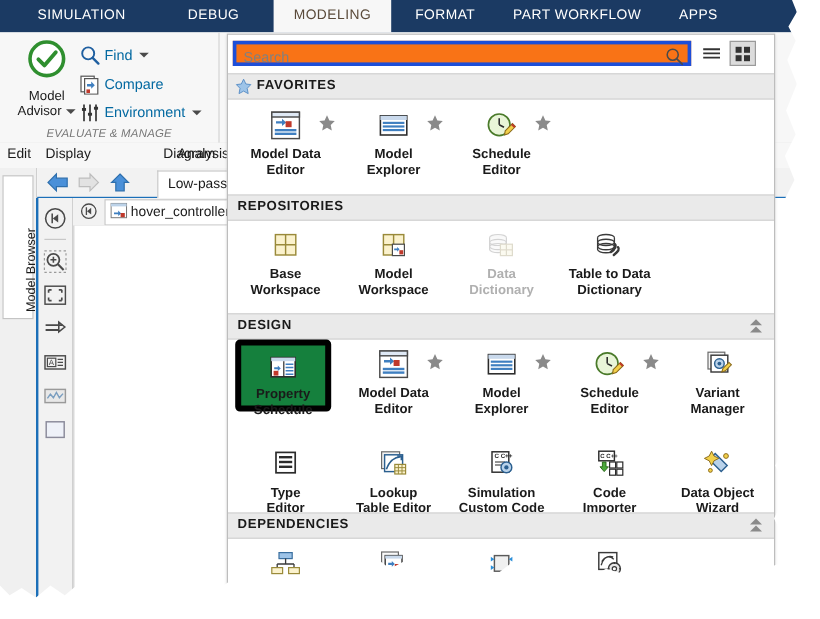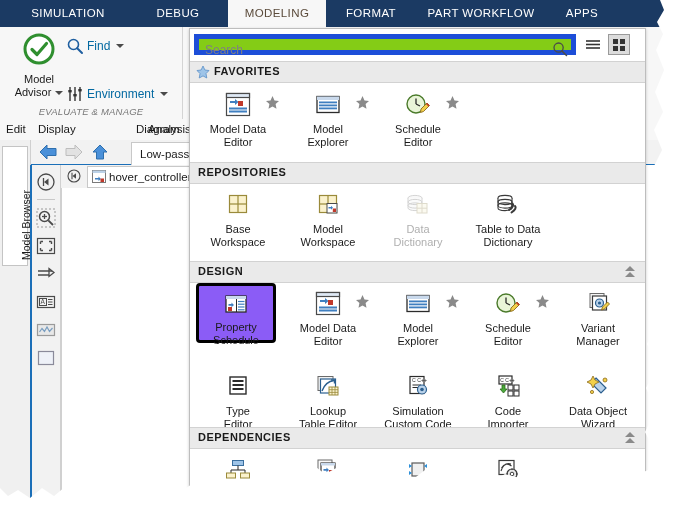--- a/index.html
+++ b/index.html
@@ -163,21 +163,21 @@
   }
 
   
   .gallery{
     position:absolute;left:189px;top:28px;width:455px;height:470px;
     background:#ffffff;border:1px solid #bdbdbd;
     box-shadow:0 1px 3px rgba(0,0,0,.2);
   }
   .gal-search{
     position:absolute;left:4px;top:5px;width:382px;height:21px;
-    background:#84cc16;border:5px solid #1d4ed8;box-sizing:border-box;
+    background:#f97316;border:3px solid #1d4ed8;box-sizing:border-box;
   }
   .gal-search input{
     position:absolute;left:4px;top:0;width:352px;height:19px;
     border:none;outline:none;background:transparent;
     font-family:"Liberation Sans", sans-serif;font-size:12px;color:#222;
   }
   .gal-search input::placeholder{color:#808080;}
   .search-icon{position:absolute;right:3px;top:2px;width:16px;height:16px;}
   .viewbtn{position:absolute;top:5px;width:22px;height:21px;cursor:default;}
   .viewbtn.sel{background:#dcdcdc;border:1px solid #9a9a9a;box-sizing:border-box;}
@@ -187,24 +187,24 @@
     background:#eaeaea;border-top:1px solid #d2d2d2;border-bottom:1px solid #d2d2d2;
   }
   .sec-header .ttl{
     position:absolute;top:3px;font-size:11px;font-weight:bold;color:#1a1a1a;
     letter-spacing:.5px;
   }
   .sec-star{position:absolute;left:6px;top:3px;width:14px;height:14px;}
   .sec-scroll{position:absolute;right:8px;top:2px;width:14px;height:16px;cursor:default;}
 
   .item{
-    position:absolute;width:80px;text-align:center;cursor:default;
+    position:absolute;width:80px;text-align:center;cursor:default;font-weight:bold;
   }
   .item.selected{
-    background:#8b5cf6;border:3px solid #000000;border-radius:4px;box-sizing:border-box;
+    background:#15803d;border:5px solid #000000;border-radius:4px;box-sizing:border-box;
   }
   .item .ibox{height:36px;display:flex;align-items:center;justify-content:center;}
   .item .ilbl{
     font-size:11px;color:#1a1a1a;line-height:13px;
   }
   .item.disabled .ilbl{color:#b0b0b0;}
   .fav-star{position:absolute;width:15px;height:15px;top:8px;right:-2px;}
 </style>
 </head>
 <body>
@@ -239,20 +239,30 @@
 
       <div class="smallbtn" style="left:66px;top:7px;">
         <span class="ic">
           <svg width="18" height="18" viewBox="0 0 18 18">
             <circle cx="7.5" cy="7.5" r="5" fill="none" stroke="#1f5fa0" stroke-width="1.6"></circle>
             <line x1="11.2" y1="11.2" x2="16" y2="16" stroke="#1f5fa0" stroke-width="2" stroke-linecap="round"></line>
           </svg>
         </span><span class="tx">Find</span><span class="caret"></span>
       </div>
 
+      <div class="smallbtn" style="left:66px;top:31px;">
+        <span class="ic">
+          <svg width="18" height="18" viewBox="0 0 18 18">
+            <rect x="1.5" y="2.5" width="11" height="13" fill="#ffffff" stroke="#555" stroke-width="1"></rect>
+            <rect x="4.5" y="4.5" width="11" height="13" fill="#fefefe" stroke="#555" stroke-width="1"></rect>
+            <path d="M6.5 9 L10 9 L10 7 L13 10 L10 13 L10 11 L6.5 11 Z" fill="#3f7fc0"></path>
+            <rect x="6" y="13.5" width="3" height="3" fill="#c0392b"></rect>
+          </svg>
+        </span><span class="tx">Compare</span>
+      </div>
 
       <div class="smallbtn" style="left:66px;top:55px;">
         <span class="ic">
           <svg width="18" height="18" viewBox="0 0 18 18">
             <line x1="4" y1="2" x2="4" y2="16" stroke="#333" stroke-width="1.4"></line>
             <line x1="9" y1="2" x2="9" y2="16" stroke="#333" stroke-width="1.4"></line>
             <line x1="14" y1="2" x2="14" y2="16" stroke="#333" stroke-width="1.4"></line>
             <rect x="2.3" y="5" width="3.4" height="2.4" fill="#333"></rect>
             <rect x="7.3" y="9" width="3.4" height="2.4" fill="#333"></rect>
             <rect x="12.3" y="4" width="3.4" height="2.4" fill="#333"></rect>

